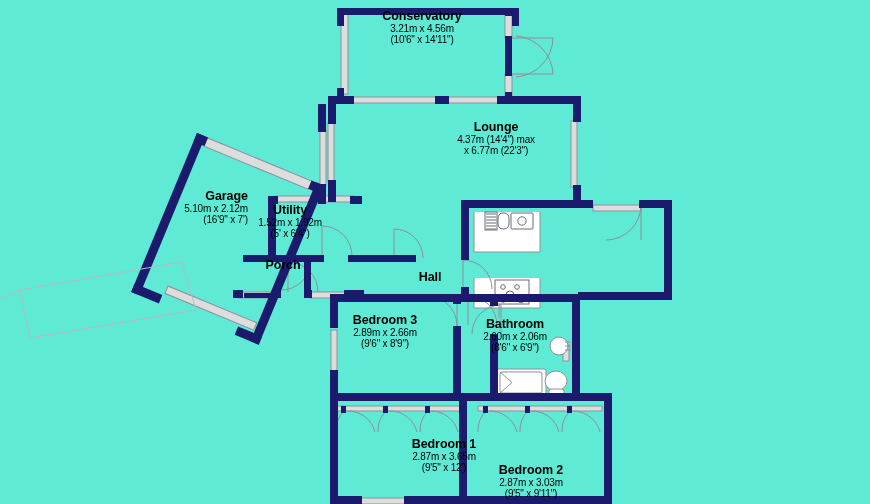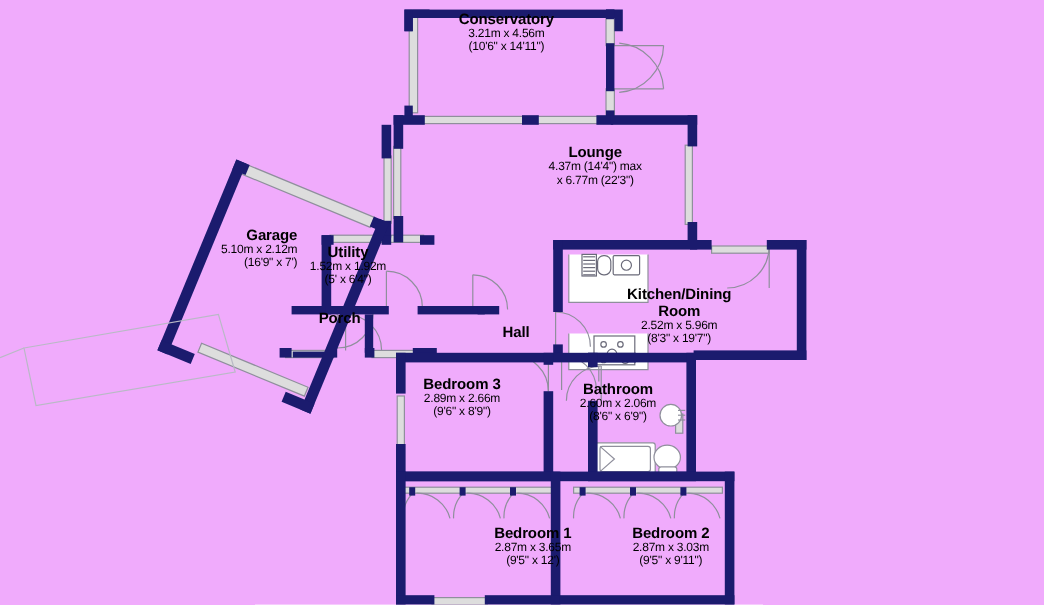--- a/index.html
+++ b/index.html
@@ -4,21 +4,21 @@
 <style>
   html, body {
     margin: 0;
     padding: 0;
     background: #ffffff;
   }
   #plan {
     position: relative;
     width: 870px;
     height: 504px;
-    background: #f0abfc;
+    background: #5eead4;
     font-family: "Liberation Sans", sans-serif;
     overflow: hidden;
   }
   svg.plan-svg {
     position: absolute;
     left: 0;
     top: 0;
     width: 870px;
     height: 504px;
   }
@@ -327,26 +327,20 @@
     <div class="room-dims">5.10m x 2.12m</div>
     <div class="room-dims">(16'9" x 7')</div>
   </div>
 
   <div class="room-label" style="left:290px; top:203px;">
     <div class="room-name">Utility</div>
     <div class="room-dims">1.52m x 1.92m</div>
     <div class="room-dims">(5' x 6'4")</div>
   </div>
 
-  <div class="room-label" style="left:566px; top:238px;">
-    <div class="room-name">Kitchen/Dining</div>
-    <div class="room-name">Room</div>
-    <div class="room-dims">2.52m x 5.96m</div>
-    <div class="room-dims">(8'3" x 19'7")</div>
-  </div>
 
   <div class="room-label plain" style="left:283px; top:258px;">
     <div class="room-name">Porch</div>
   </div>
 
   <div class="room-label plain" style="left:430px; top:270px;">
     <div class="room-name">Hall</div>
   </div>
 
   <div class="room-label" style="left:385px; top:313px;">
@@ -360,19 +354,19 @@
     <div class="room-dims">2.60m x 2.06m</div>
     <div class="room-dims">(8'6" x 6'9")</div>
   </div>
 
   <div class="room-label" style="left:396px; top:437px;margin-left:48px;">
     <div class="room-name">Bedroom 1</div>
     <div class="room-dims">2.87m x 3.65m</div>
     <div class="room-dims">(9'5" x 12')</div>
   </div>
 
-  <div class="room-label" style="left:531px; top:437px;margin-left:28px;">
+  <div class="room-label" style="left:531px; top:463px;">
     <div class="room-name">Bedroom 2</div>
     <div class="room-dims">2.87m x 3.03m</div>
     <div class="room-dims">(9'5" x 9'11")</div>
   </div>
 
 </div>
 
 </body></html>

